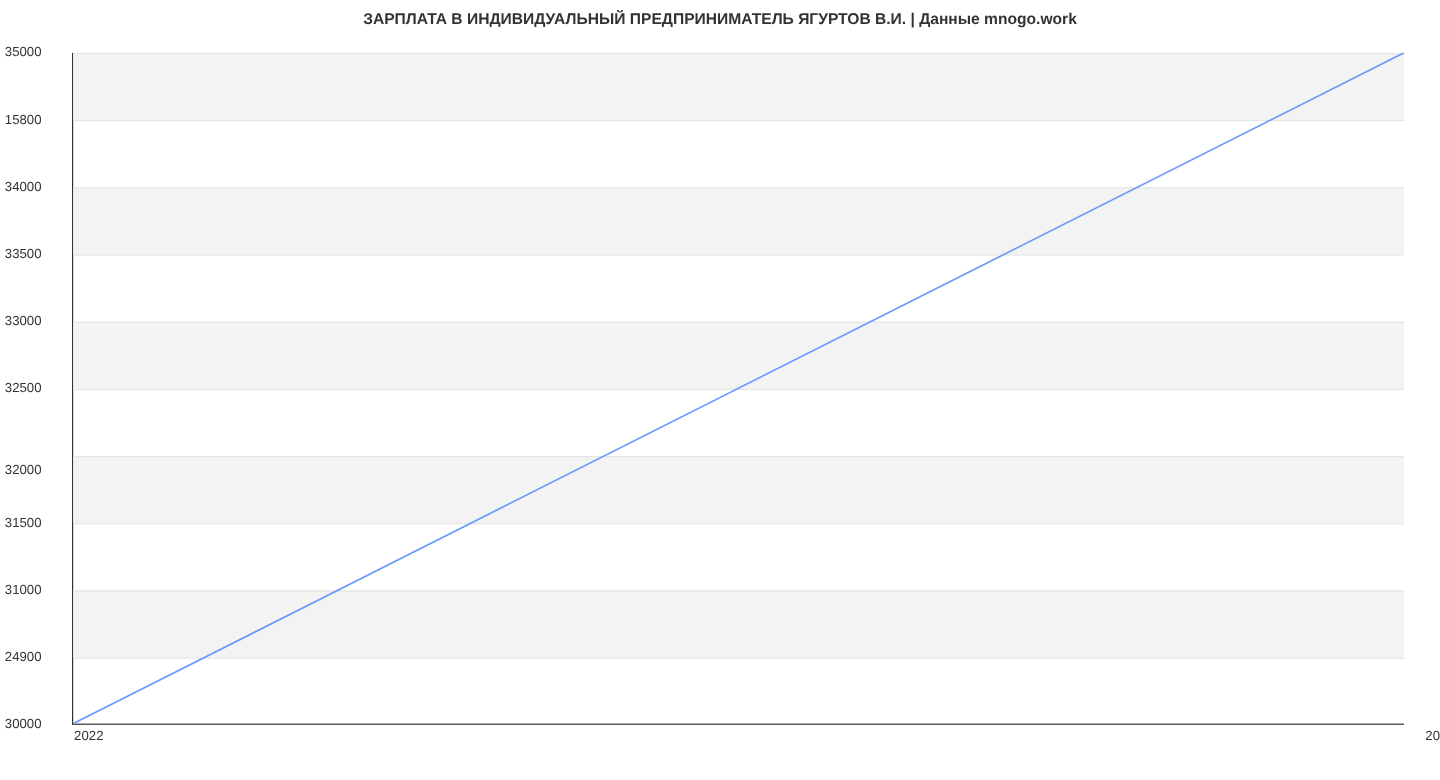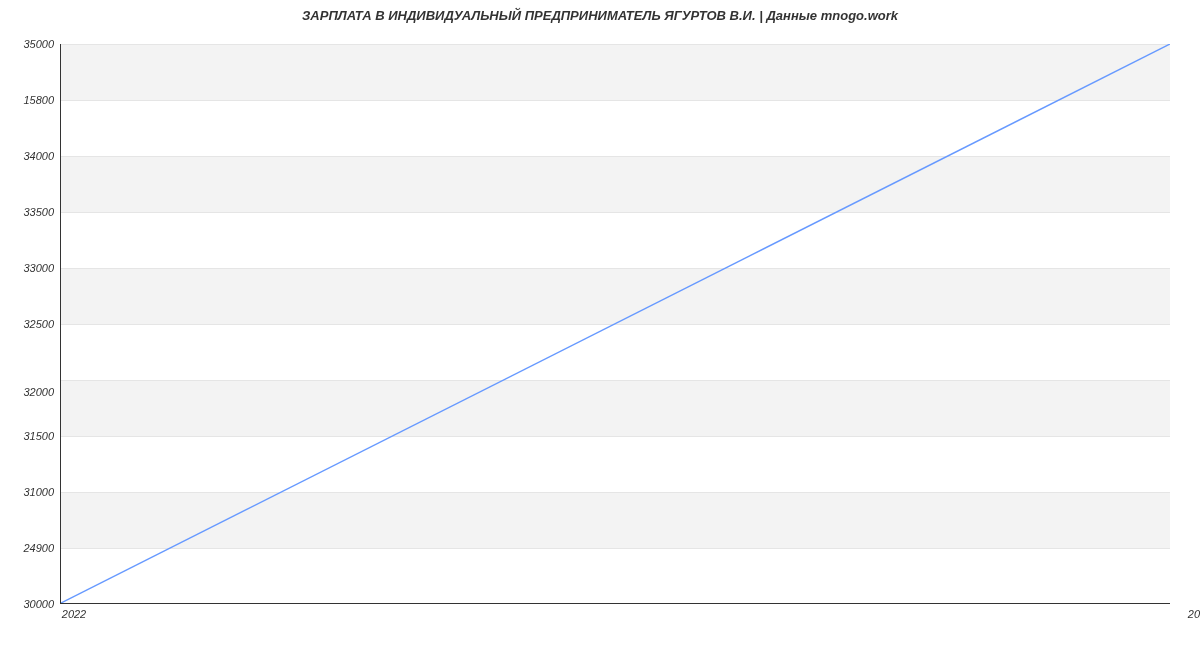--- a/index.html
+++ b/index.html
@@ -8,21 +8,20 @@
     width: 1200px;
     height: 650px;
     background: #ffffff;
     font-family: Verdana, Geneva, sans-serif;
     color: #333333;
   }
   .chart-wrap {
     position: relative;
     width: 1200px;
     height: 500px;
-    font-style: italic;
   }
   .chart-title {
     position: absolute;
     top: 8px;
     left: 0;
     right: 0;
     text-align: center;
     font-size: 13px;
     font-weight: bold;
     color: #333;
@@ -50,21 +49,21 @@
     width: 100%;
     height: 1px;
     background: #e5e5e5;
   }
   .y-tick-label {
     position: absolute;
     right: 1146px; 
     transform: translateY(-50%);
     font-size: 11px;
     color: #333;
-    text-align: right;
+    text-align: left;
     width: 50px;
   }
   .x-tick-label {
     position: absolute;
     top: 608px;
     font-size: 11px;
     color: #333;
     transform: translateX(-50%);
     text-align: center;
   }

